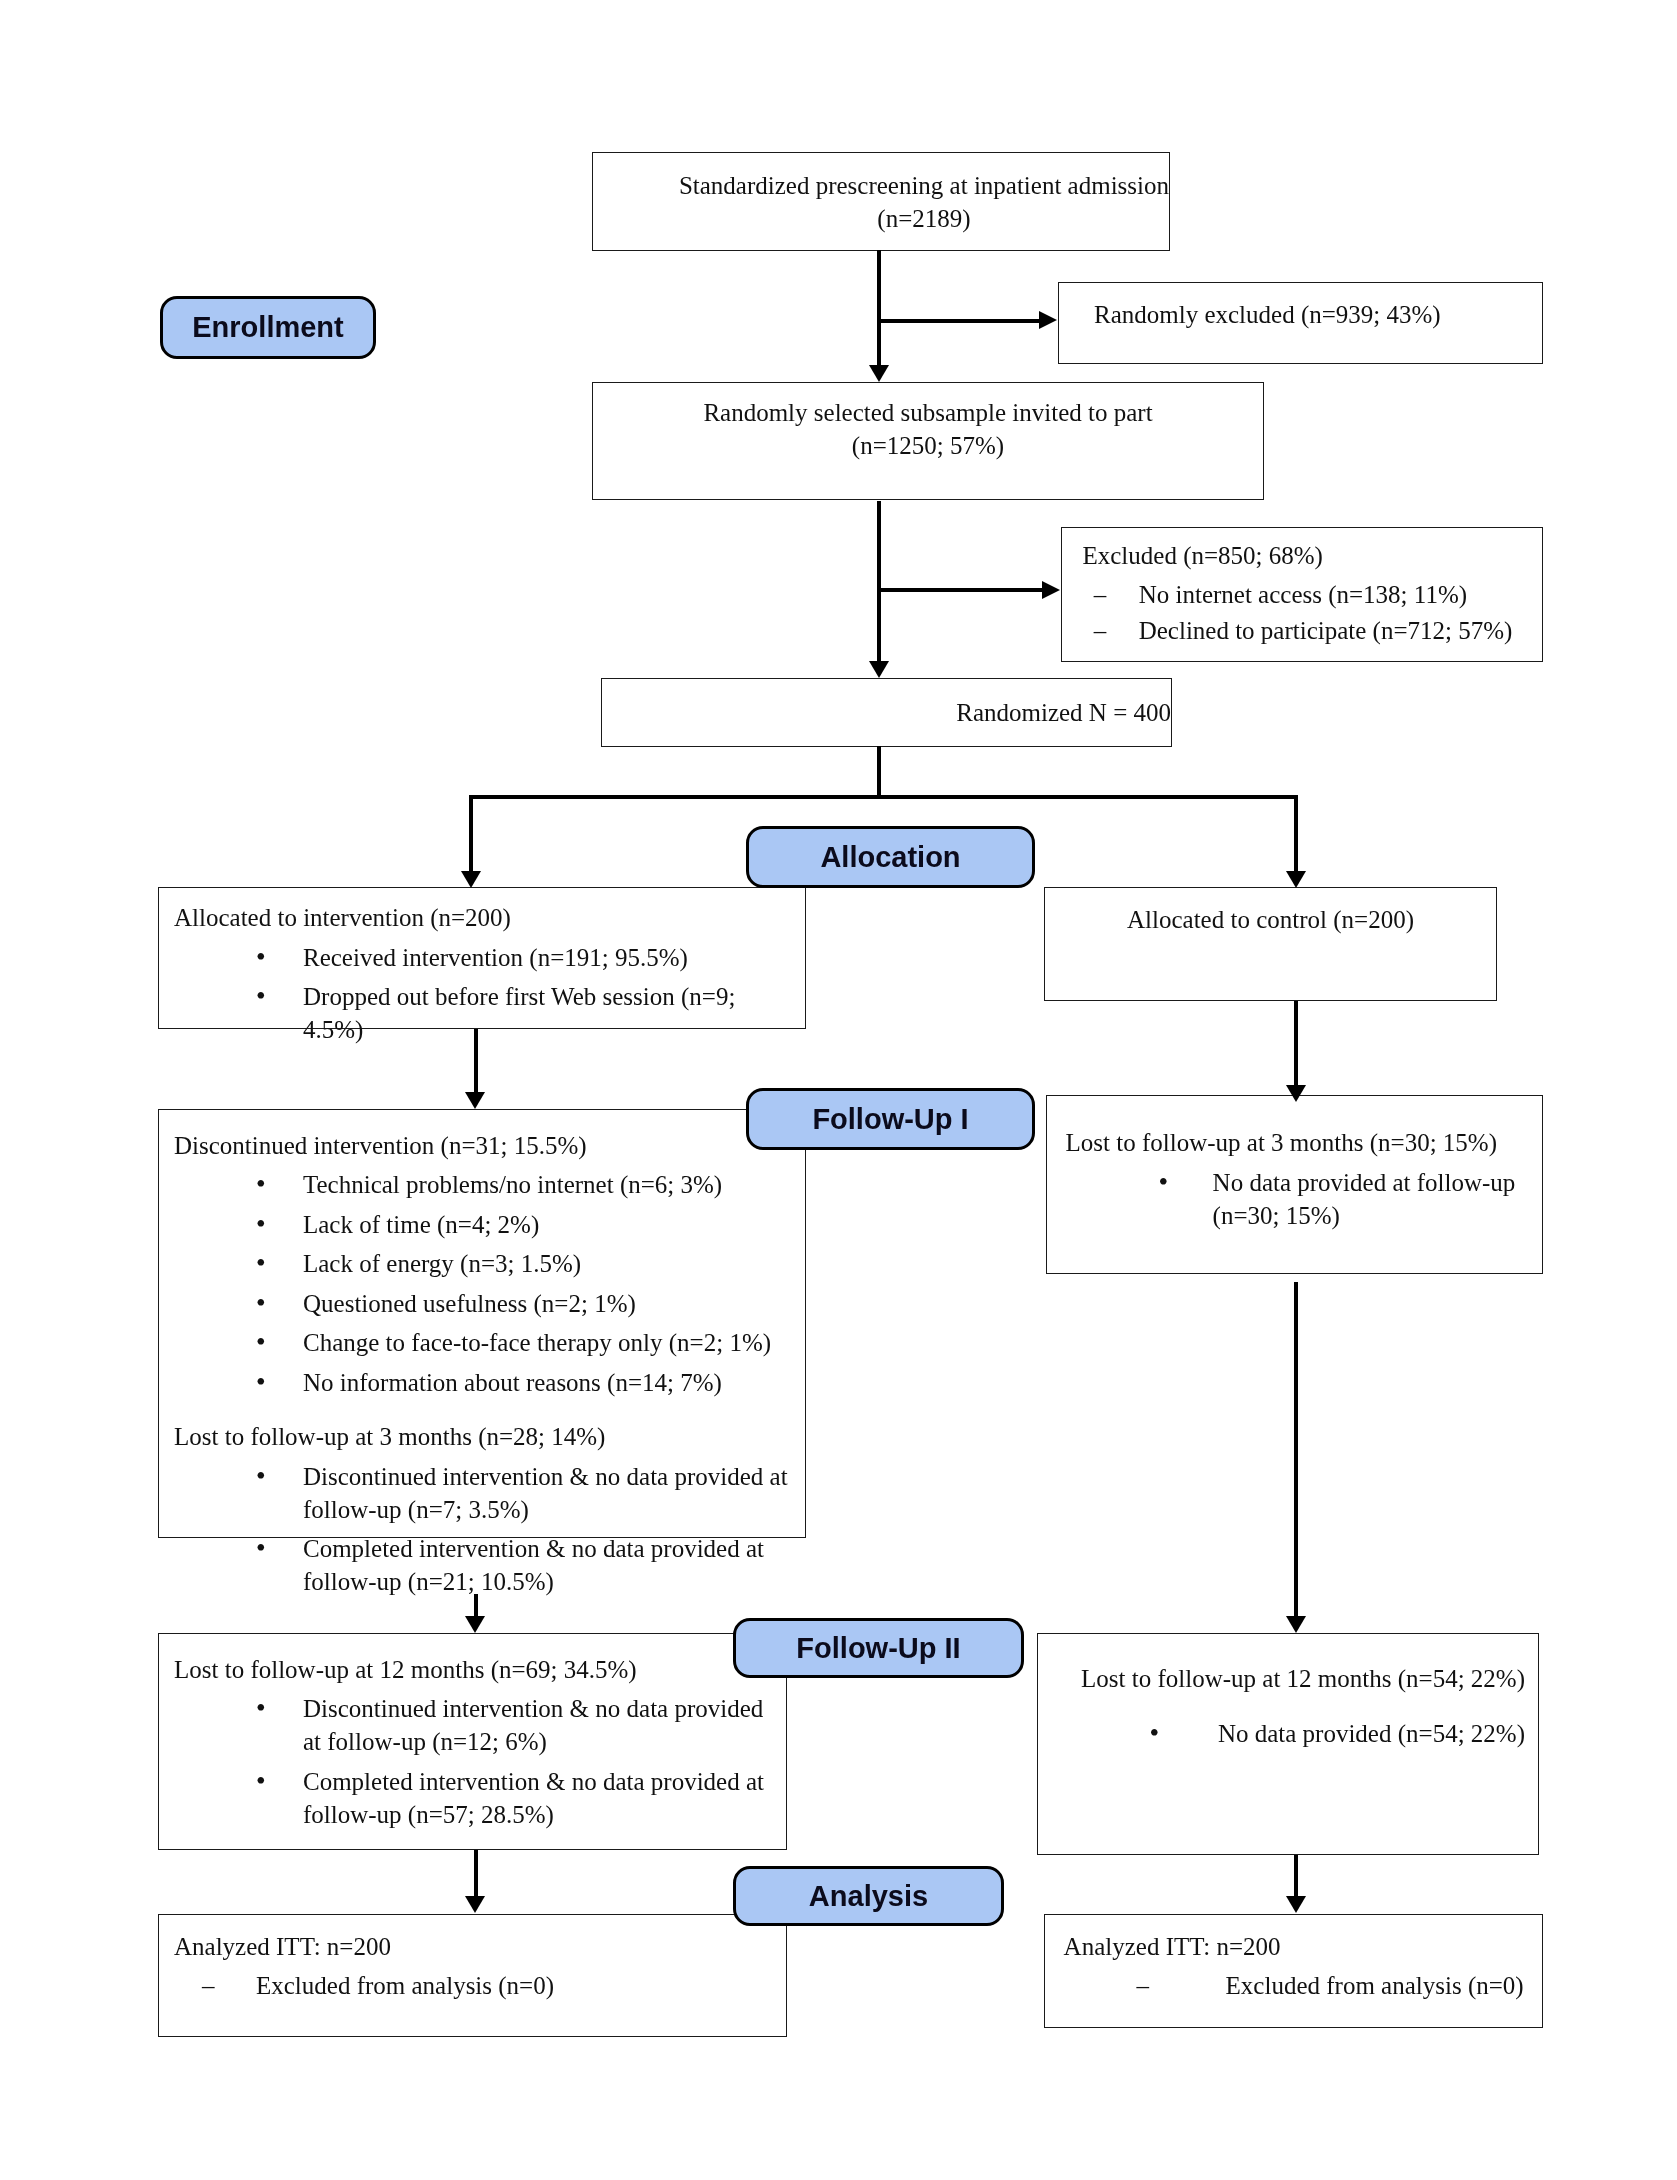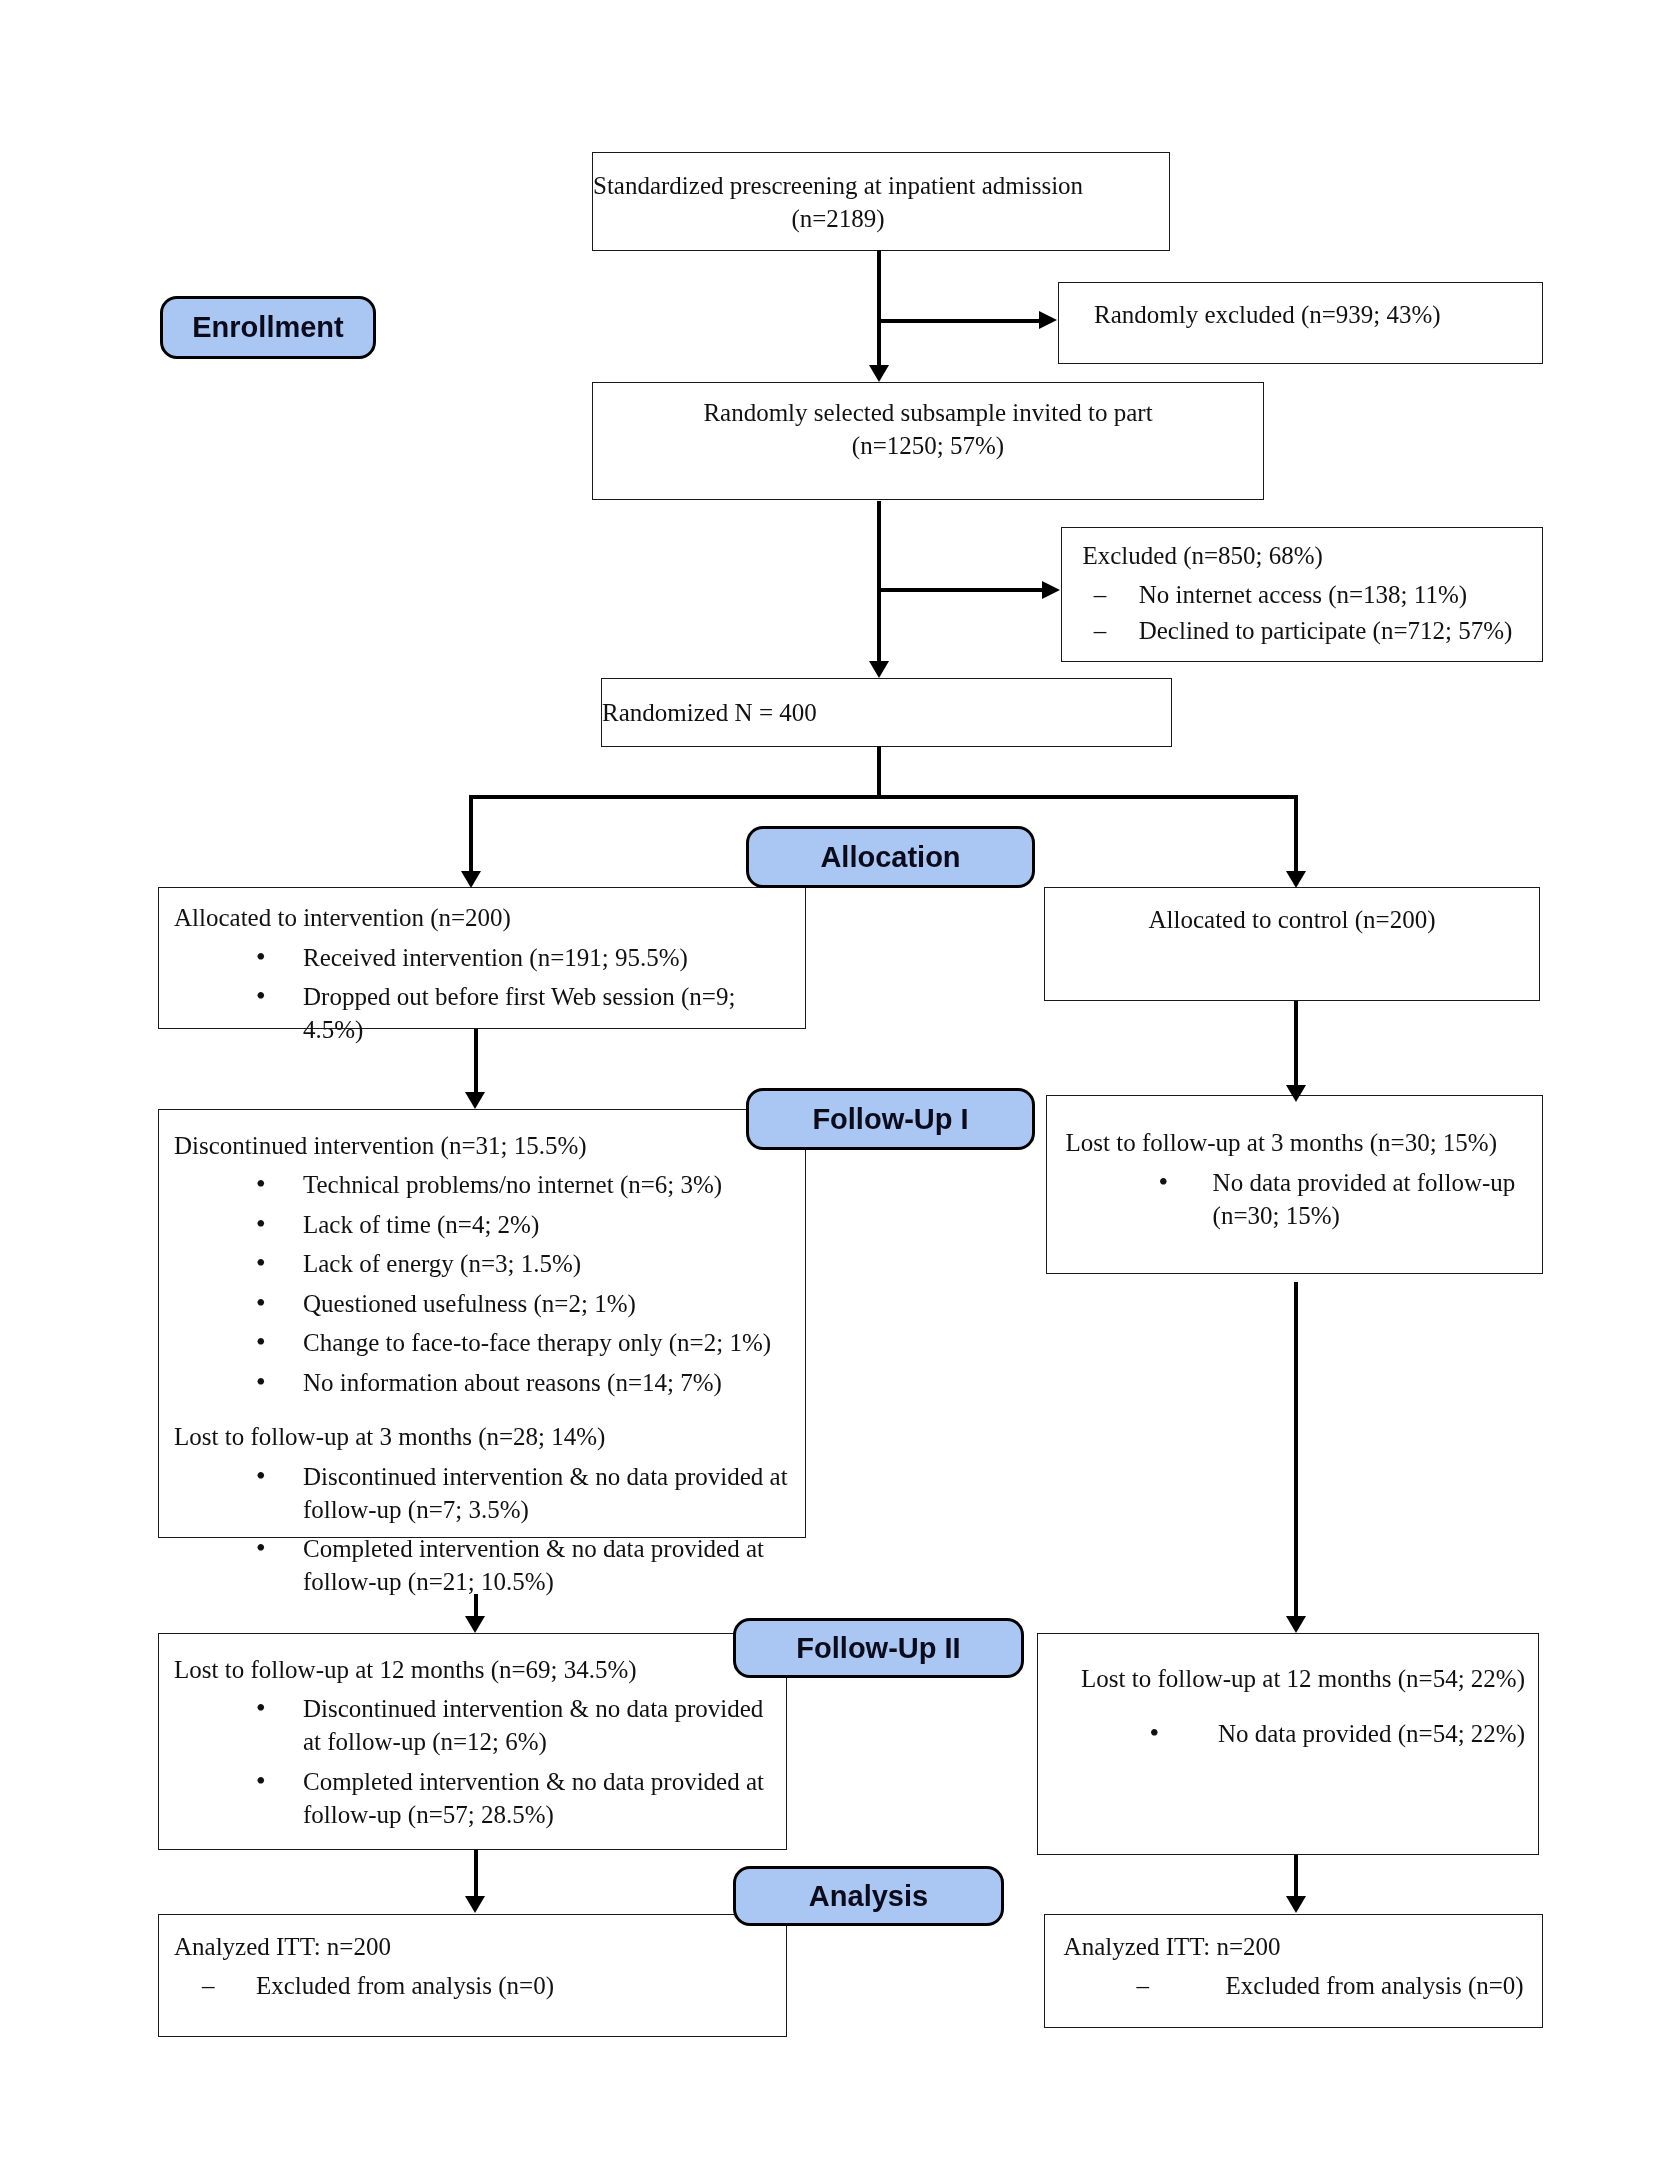--- a/index.html
+++ b/index.html
@@ -15,21 +15,21 @@
     position: absolute;
     background: #ffffff;
     border: 1.9px solid #1a1a1a;
     font-size: 25px;
     line-height: 1.32;
     box-sizing: border-box;
   }
   .box.center-both {
     display: flex;
     align-items: center;
-    justify-content: flex-start;
+    justify-content: flex-end;
     text-align: center;
   }
   .box.center-h { text-align: center; }
   .badge {
     position: absolute;
     background: #aac7f4;
     border: 3.7px solid #000000;
     border-radius: 17px;
     display: flex;
     align-items: center;
@@ -146,21 +146,21 @@
   </div>
 
   <div class="box" style="left:158px;top:887px;width:648px;height:142px;padding:13px 13px 0 15px;">
     <div>Allocated to intervention (n=200)</div>
     <ul class="blist">
       <li>Received intervention (n=191; 95.5%)</li>
       <li>Dropped out before first Web session (n=9; 4.5%)</li>
     </ul>
   </div>
 
-  <div class="box center-h" style="left:1044px;top:887px;width:496px;height:114px;padding-top:15px;">
+  <div class="box center-h" style="left:1044px;top:887px;width:453px;height:114px;padding-top:15px;">
     <div>Allocated to control (n=200)</div>
   </div>
 
   <div class="box" style="left:158px;top:1109px;width:648px;height:429px;padding:18.6px 13px 0 15px;">
     <div>Discontinued intervention (n=31; 15.5%)</div>
     <ul class="blist">
       <li>Technical problems/no internet (n=6; 3%)</li>
       <li>Lack of time (n=4; 2%)</li>
       <li>Lack of energy (n=3; 1.5%)</li>
       <li>Questioned usefulness (n=2; 1%)</li>

